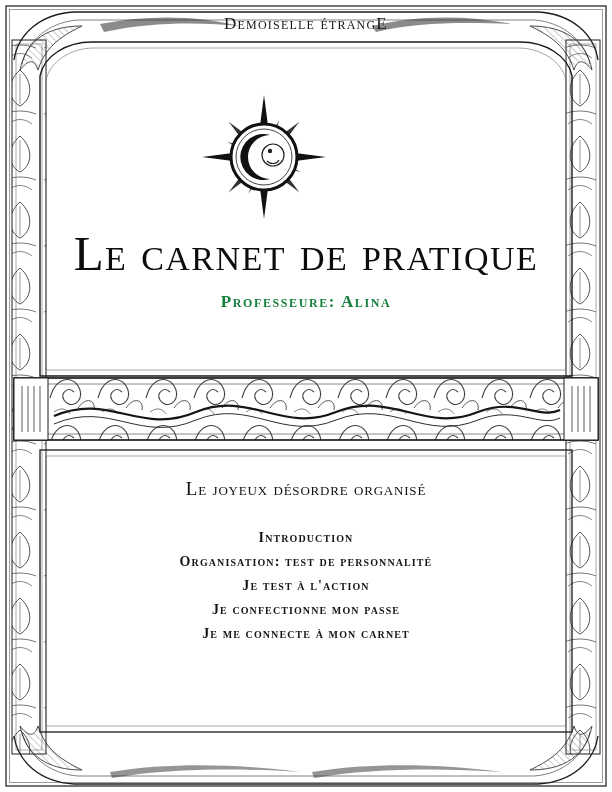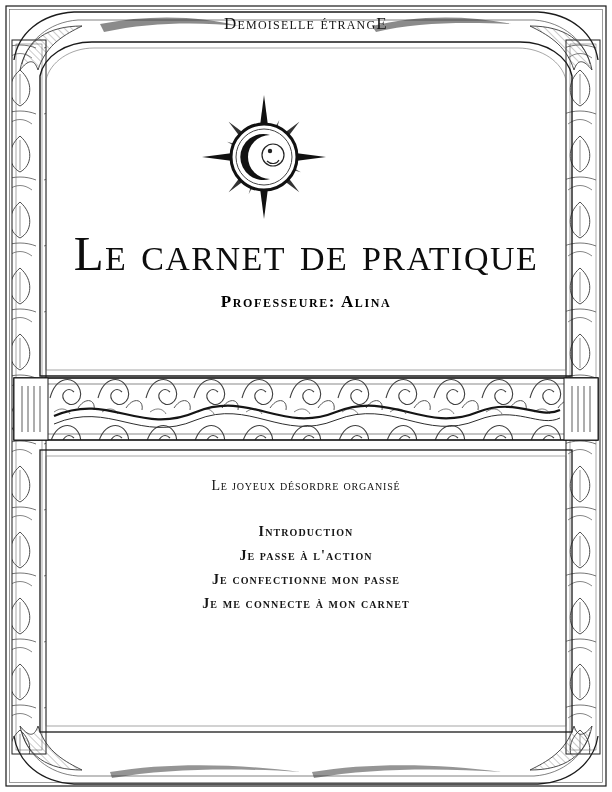--- a/index.html
+++ b/index.html
@@ -73,34 +73,34 @@
     color: #0d0d0d;
     line-height: 1.05;
   }
   .subtitle {
     margin-top: 13px;
     font-family: "Liberation Serif", serif;
     font-size: 17px;
     letter-spacing: 1.6px;
     font-variant: small-caps;
     font-weight: 700;
-    color: #000000;
+    color: #15803d;
   }
 
   
   .contents {
     position: absolute;
     top: 478px;
     left: 0;
     width: 612px;
     text-align: center;
   }
   .contents-heading {
     font-family: "Liberation Serif", serif;
-    font-size: 14px;
+    font-size: 19px;
     letter-spacing: 0.8px;
     font-variant: small-caps;
     color: #101010;
     margin-bottom: 26px;
   }
   .toc-item {
     font-family: "Liberation Serif", serif;
     font-size: 14px;
     letter-spacing: 1.1px;
     font-variant: small-caps;
@@ -239,18 +239,19 @@
   </svg>
 
   <div class="title-block">
     <div class="main-title">Le carnet de pratique</div>
     <div class="subtitle">Professeure: Alina</div>
   </div>
 
   <div class="contents">
     <div class="contents-heading">Le joyeux désordre organisé</div>
     <div class="toc-item">Introduction</div>
-    <div class="toc-item">Je passe à l'action</div>
+    <div class="toc-item">Organisation: test de personnalité</div>
+    <div class="toc-item">Je test à l'action</div>
     <div class="toc-item">Je confectionne mon passe</div>
     <div class="toc-item">Je me connecte à mon carnet</div>
   </div>
 
 </div>
 
 </body></html>

